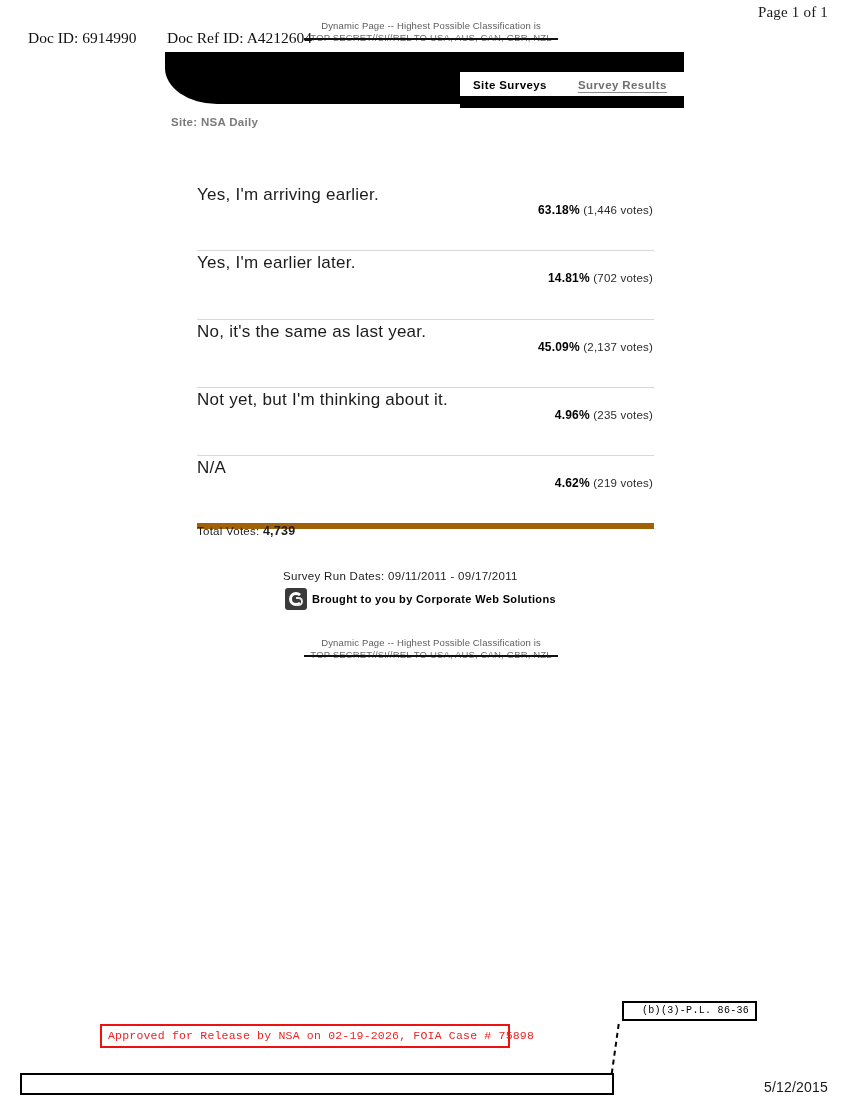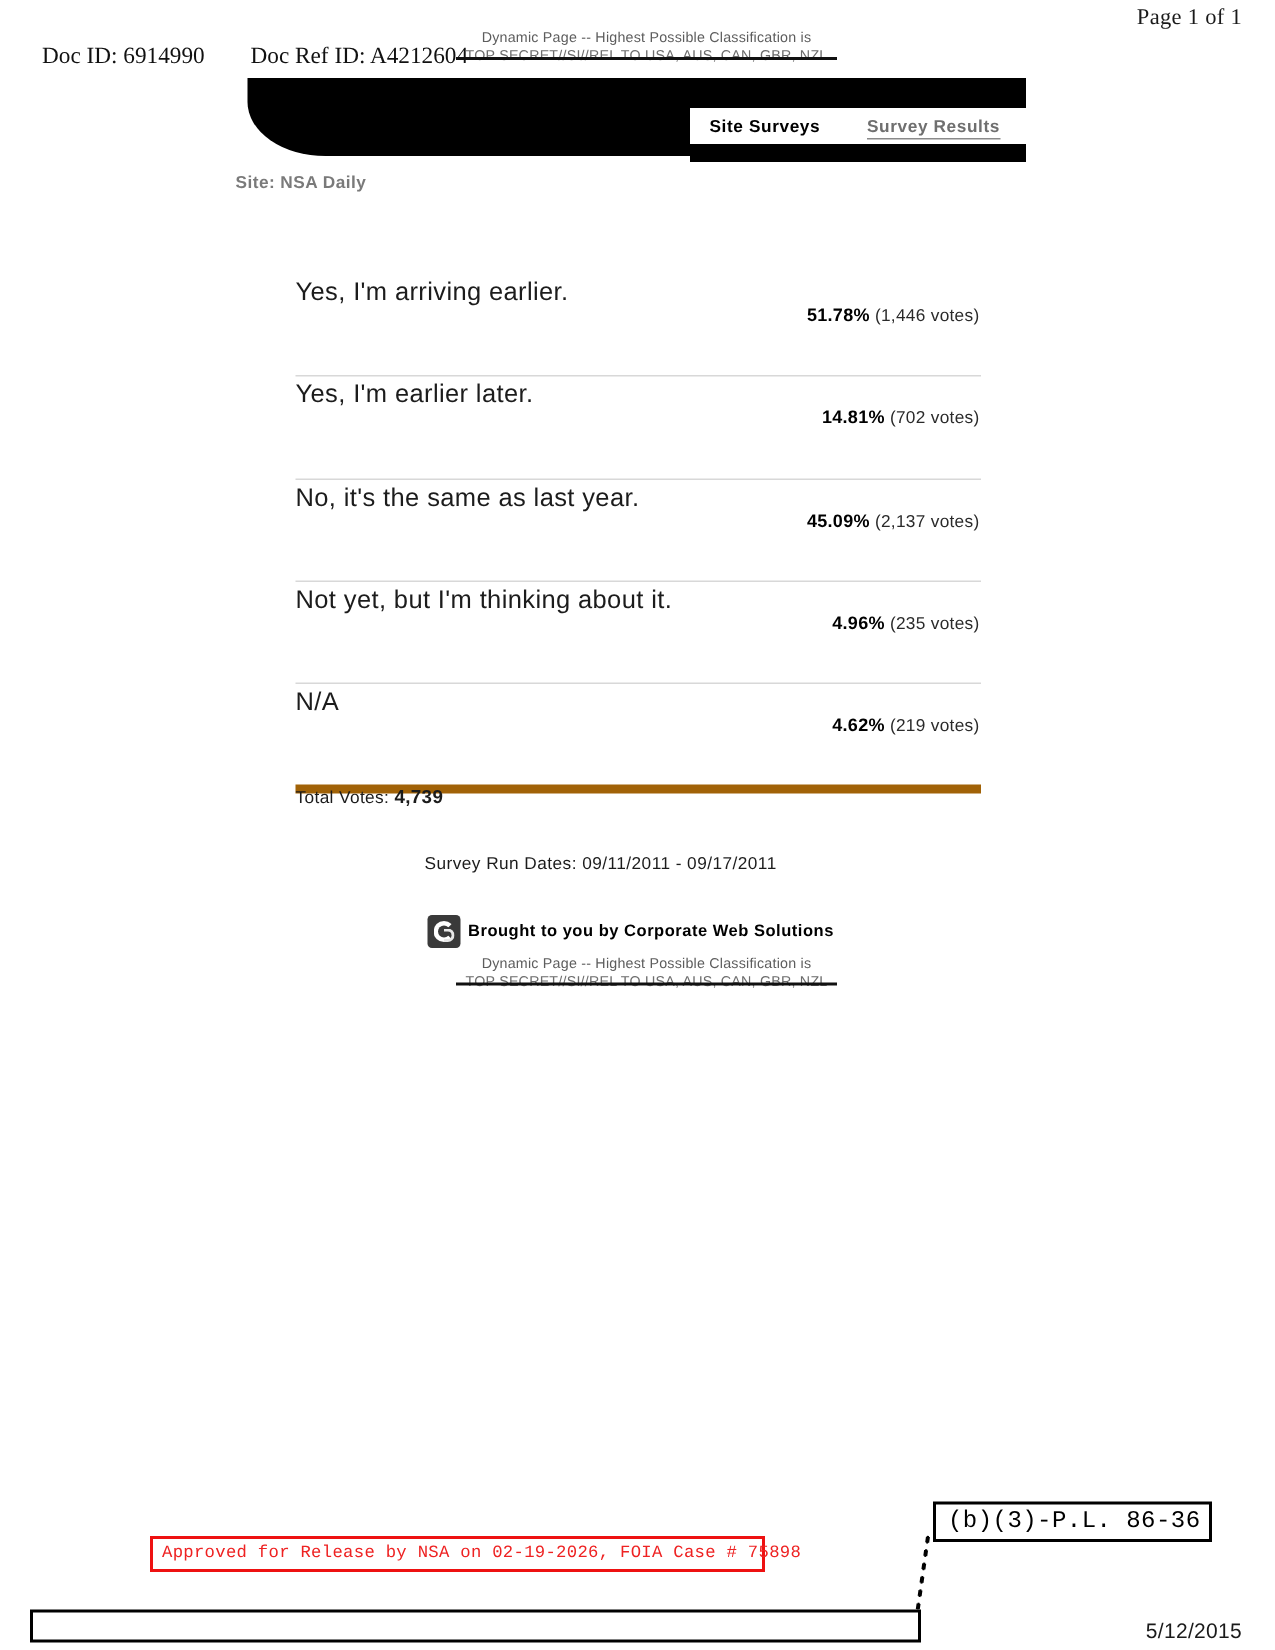--- a/index.html
+++ b/index.html
@@ -126,21 +126,21 @@
   .nav-site-surveys { left: 473px; }
   .nav-survey-results {
     left: 578px;
     color: #6f6f6f;
     border-bottom: 1.5px solid #8a8a8a;
     padding-bottom: 1px;
   }
 
   .site-label {
     position: absolute;
-    left: 157px;
+    left: 171px;
     top: 116px;
     font-size: 11.5px;
     font-weight: bold;
     color: #7a7a7a;
     letter-spacing: 0.3px;
   }
 
   .question {
     position: absolute;
     left: 181px;
@@ -208,21 +208,21 @@
     top: 570px;
     font-size: 11.5px;
     color: #1c1c1c;
     letter-spacing: 0.3px;
   }
 
   
   .cws {
     position: absolute;
     left: 285px;
-    top: 610px;
+    top: 588px;
     display: flex;
     align-items: center;
   }
   .cws-logo {
     width: 22px;
     height: 22px;
     background: #3a3a3a;
     border-radius: 3px;
     position: relative;
     flex: none;
@@ -285,25 +285,25 @@
     top: 50%;
     height: 1.6px;
     background: #111;
   }
 
   
   .exemption-box {
     position: absolute;
     left: 622px;
     top: 1001px;
-    padding: 2px 6px 3px 8px;
+    padding: 2px 6px 3px 18px;
     border: 2.2px solid #000000;
     background: #ffffff;
     font-family: "Liberation Mono", monospace;
-    font-size: 16px;
+    font-size: 10px;
     color: #000000;
     letter-spacing: 0.3px;
     white-space: nowrap;
   }
   .release-stamp {
     position: absolute;
     left: 100px;
     top: 1024px;
     width: 410px;
     box-sizing: border-box;
@@ -370,21 +370,21 @@
   <div class="nav-item nav-site-surveys">Site Surveys</div>
   <div class="nav-item nav-survey-results">Survey Results</div>
 
   <div class="site-label">Site: NSA Daily</div>
 
 
   <div class="results">
     <div class="result-row">
       <span class="result-label">Yes, I'm arriving earlier.</span>
       <span class="result-stats">
-        <span class="result-pct">51.78%</span>
+        <span class="result-pct">63.18%</span>
         <span class="result-votes">(1,446 votes)</span>
       </span>
     </div>
     <div class="result-row">
       <span class="result-label">Yes, I'm earlier later.</span>
       <span class="result-stats">
         <span class="result-pct">14.81%</span>
         <span class="result-votes">(702 votes)</span>
       </span>
     </div>

